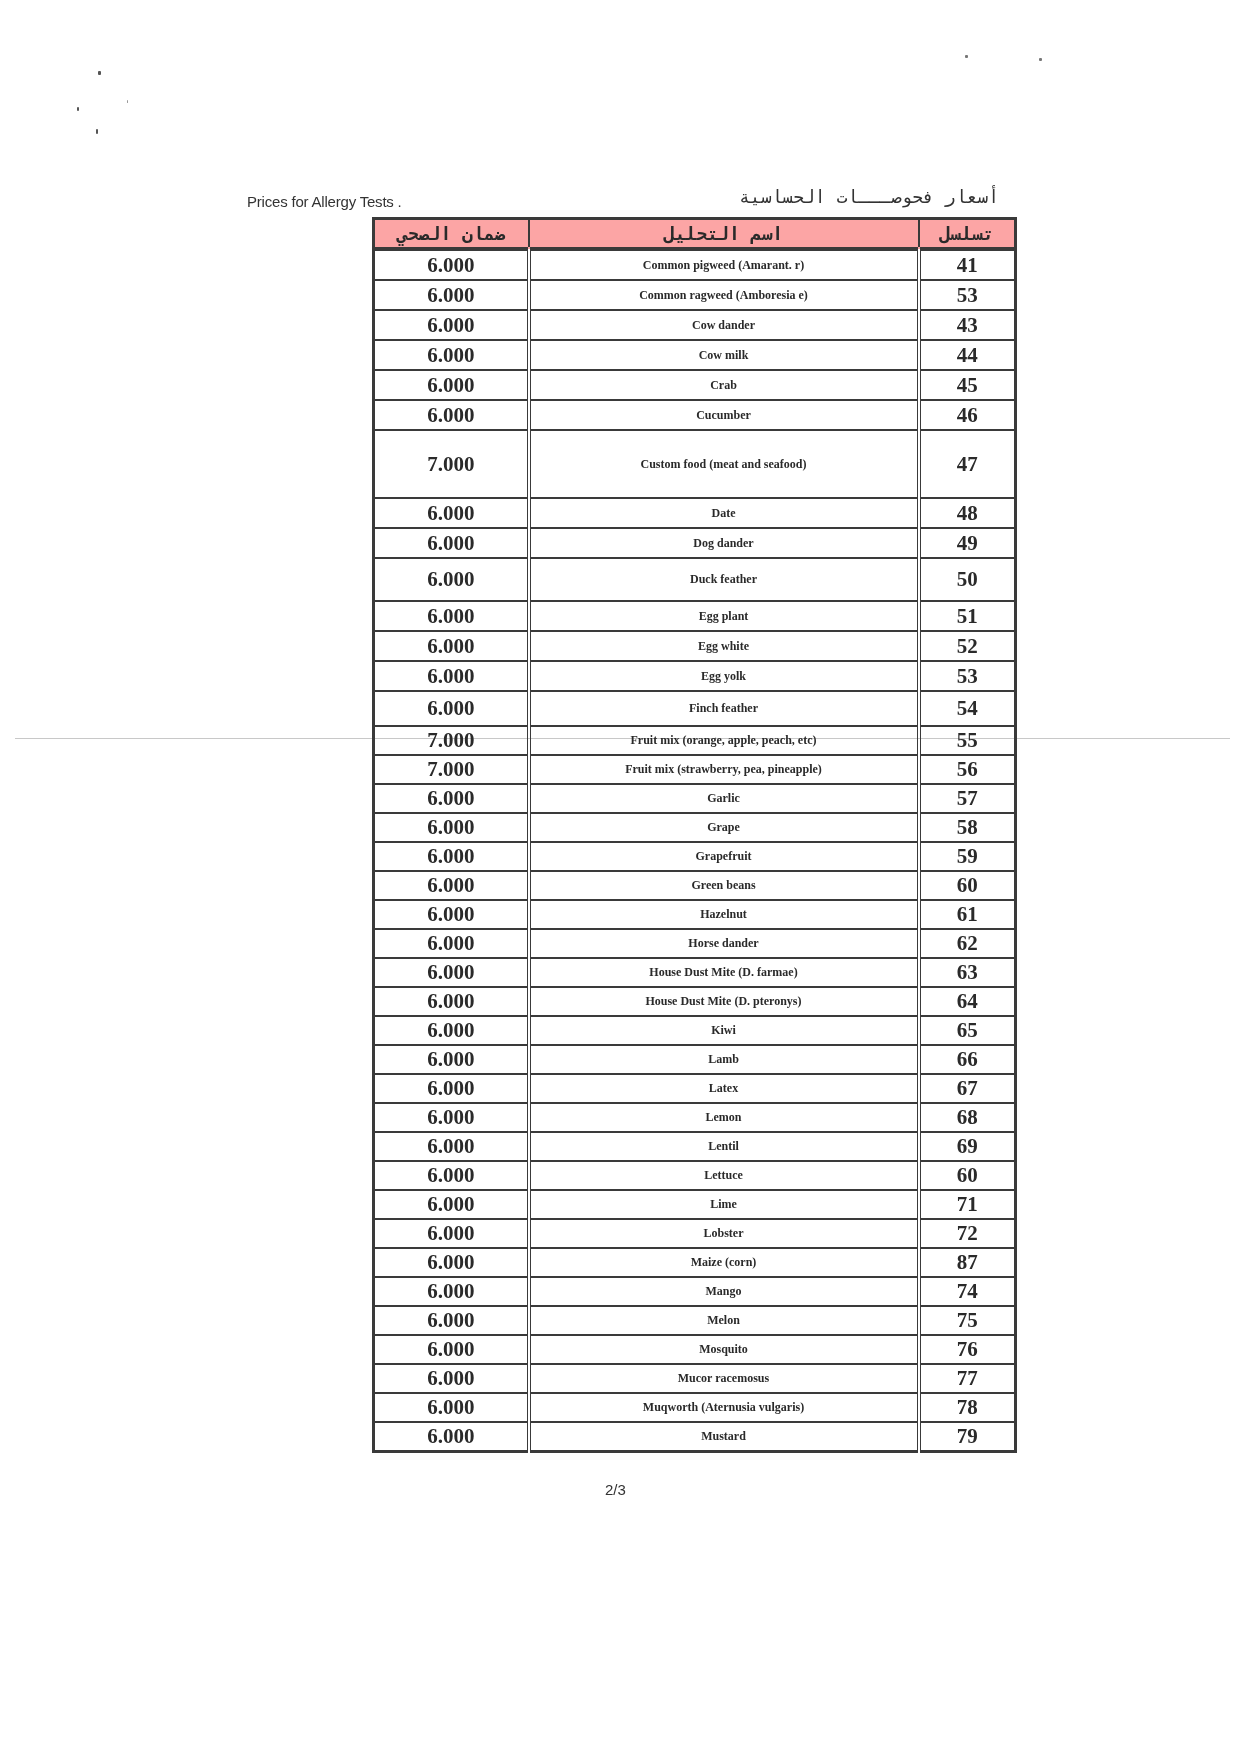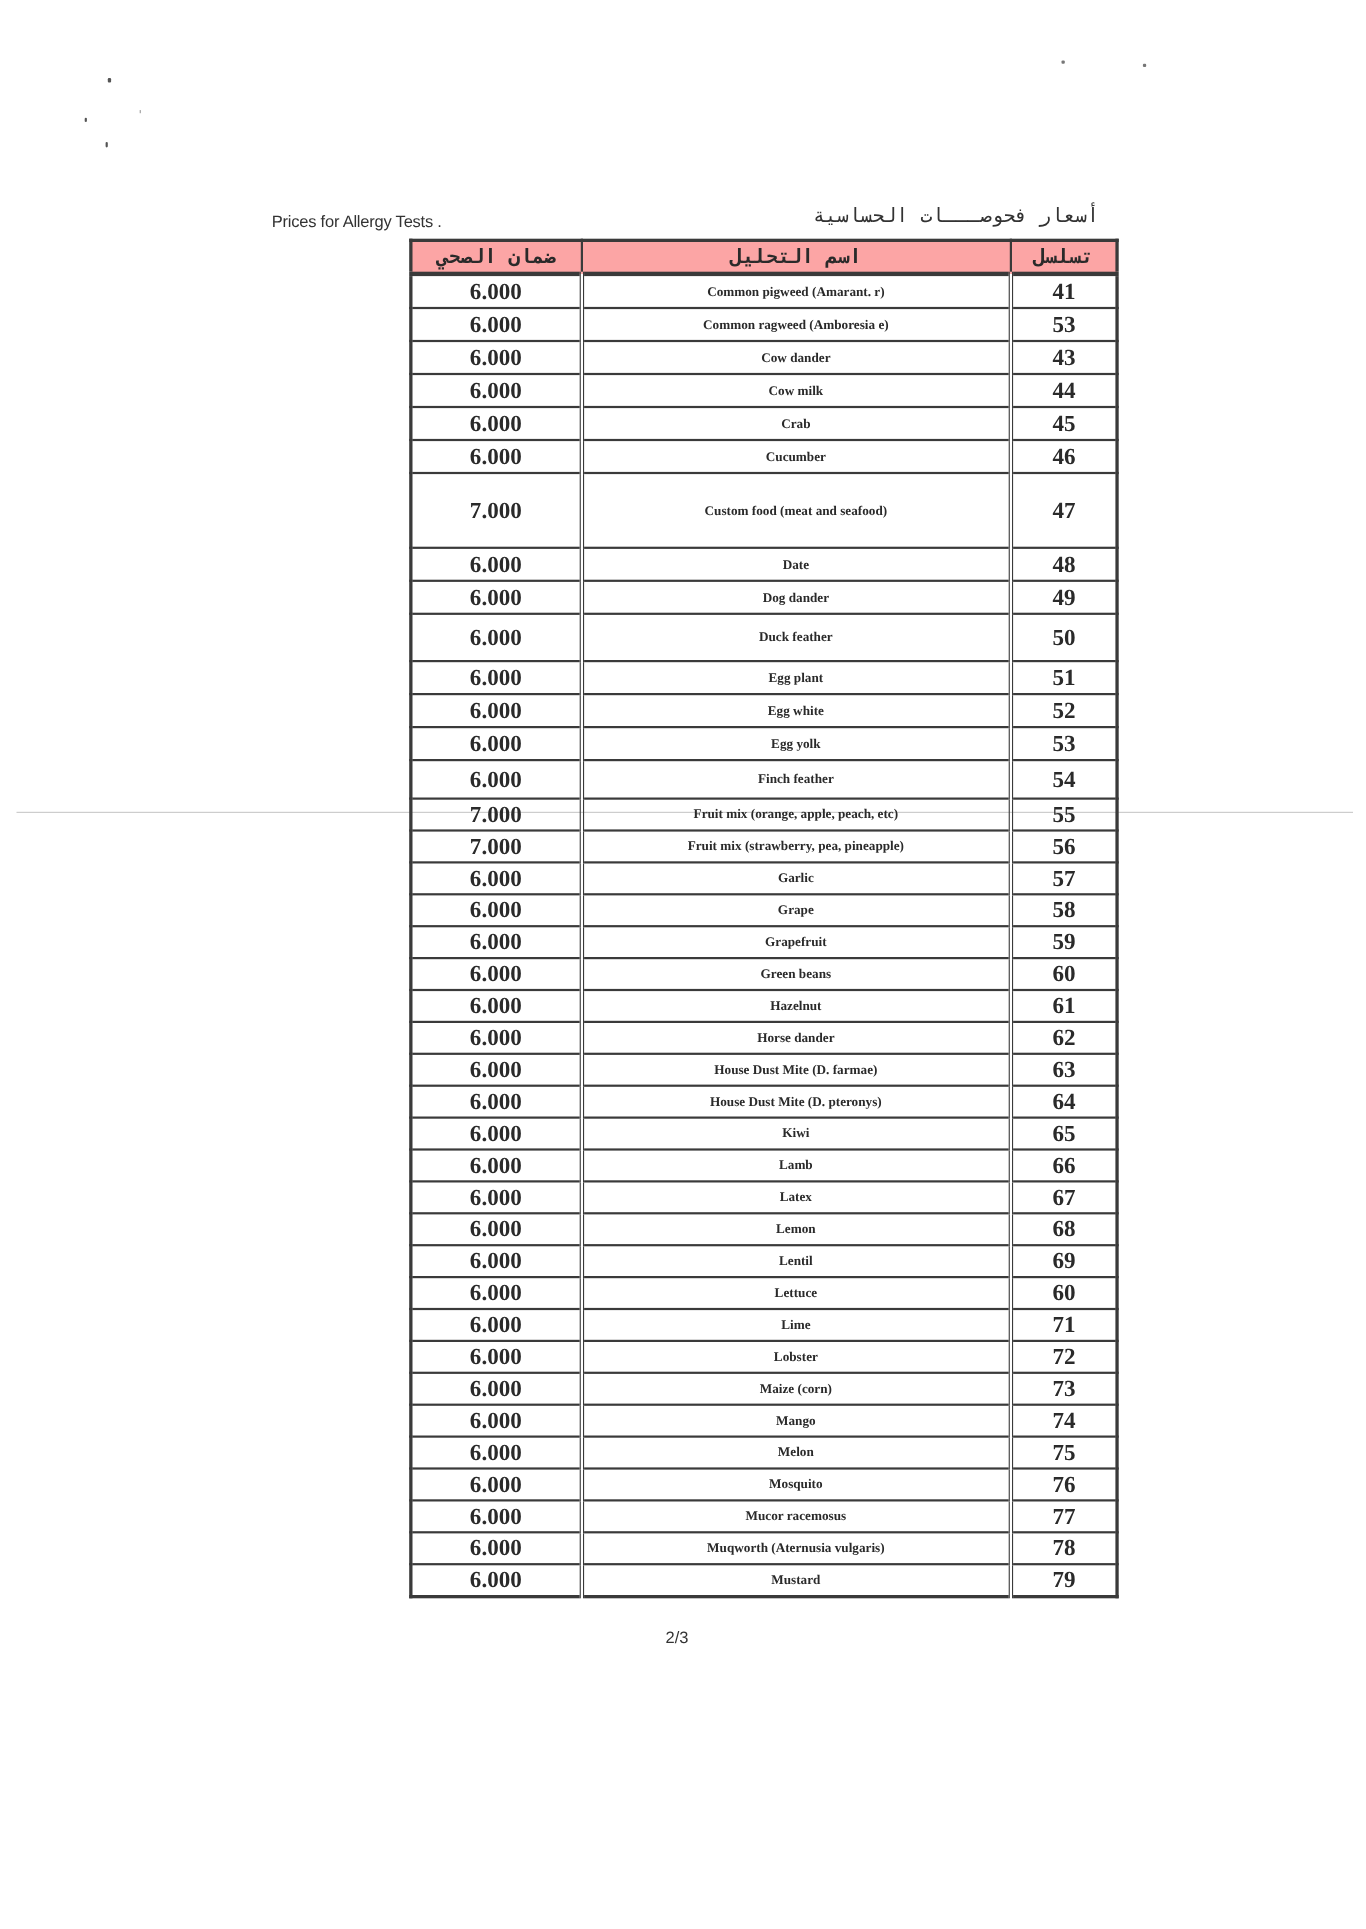--- a/index.html
+++ b/index.html
@@ -238,21 +238,21 @@
         <td class="serial">71</td>
       </tr>
       <tr>
         <td class="price">6.000</td>
         <td class="name">Lobster</td>
         <td class="serial">72</td>
       </tr>
       <tr>
         <td class="price">6.000</td>
         <td class="name">Maize (corn)</td>
-        <td class="serial">73</td>
+        <td class="serial">87</td>
       </tr>
       <tr>
         <td class="price">6.000</td>
         <td class="name">Mango</td>
         <td class="serial">74</td>
       </tr>
       <tr>
         <td class="price">6.000</td>
         <td class="name">Melon</td>
         <td class="serial">75</td>

